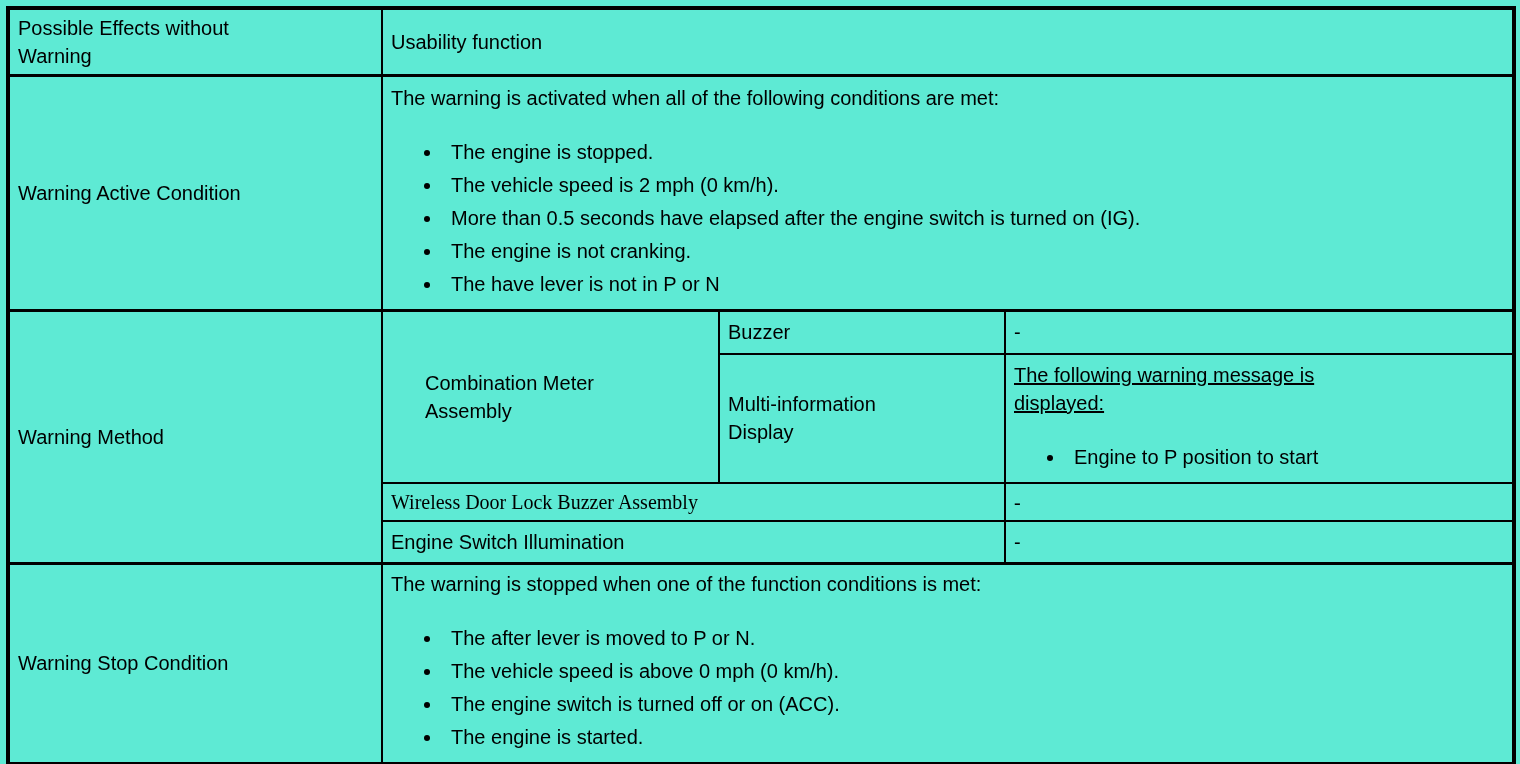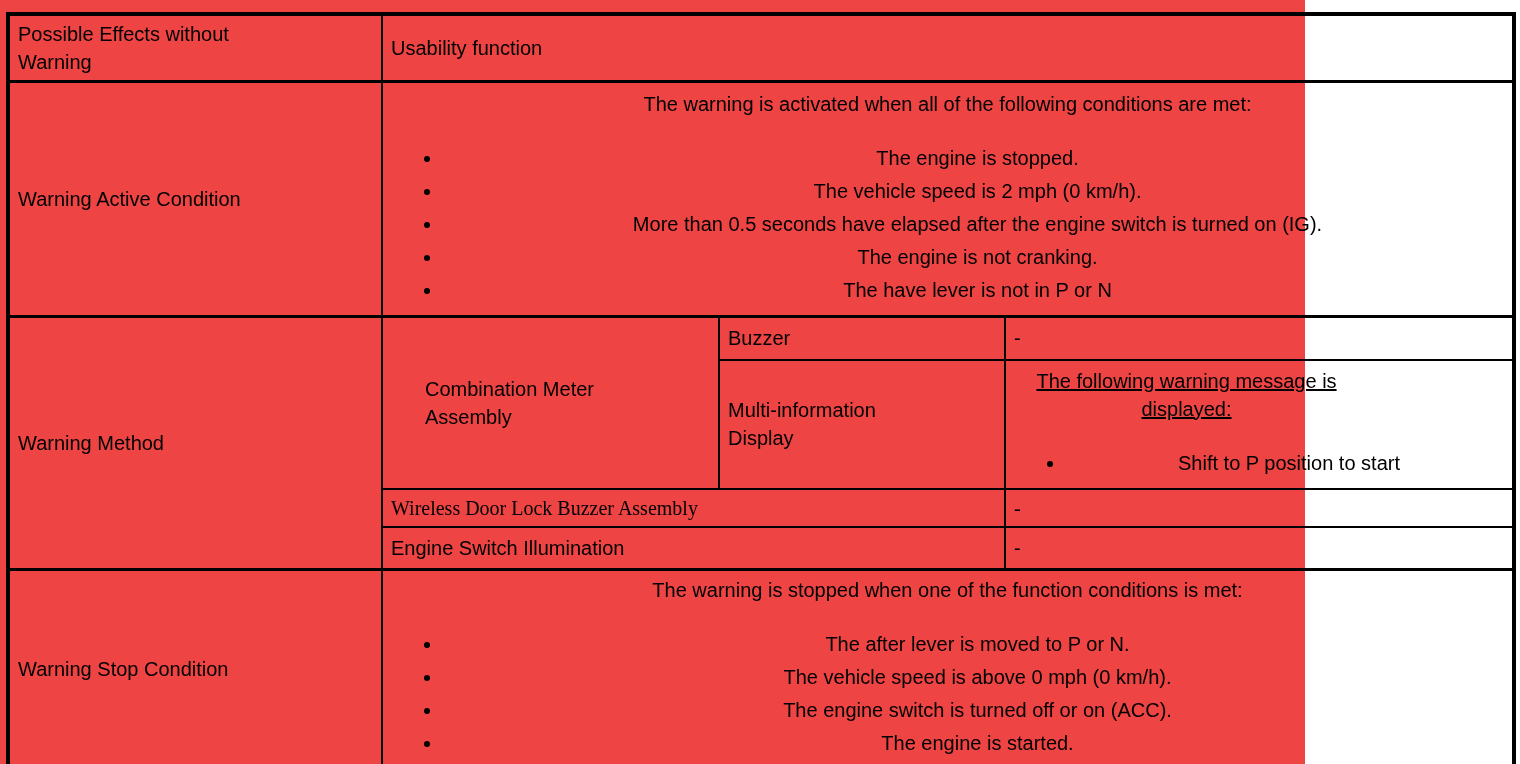--- a/index.html
+++ b/index.html
@@ -3,25 +3,25 @@
 <meta charset="utf-8">
 <style>
   html, body {
     margin: 0;
     padding: 0;
     background: #ffffff;
     font-family: "Liberation Sans", "DejaVu Sans", sans-serif;
     color: #000000;
   }
   .page {
-    width: 1305px;
+    width: 1520px;
     height: 764px;
     box-sizing: border-box;
-    padding: 12px 6px;
-    background: #ef4444;
+    padding: 6px 6px;
+    background: #5eead4;
   }
   table.spec {
     border-collapse: collapse;
     table-layout: fixed;
     width: 1506px;
     border: 4px solid #000000;
   }
   table.spec td {
     border: 2px solid #000000;
     padding: 4px 8px;
@@ -44,21 +44,21 @@
 
   ul.cond-list {
     margin: 24px 0 2px 0;
     padding-left: 52px;
     list-style: disc outside;
   }
   ul.cond-list li {
     line-height: 33px;
     padding-left: 8px;
   }
-  td.content-cell { vertical-align: middle; text-align: center; }
+  td.content-cell { vertical-align: middle; }
 </style>
 </head>
 <body>
 
 <div class="page">
   <table class="spec">
     <colgroup>
       <col class="c1">
         <col class="c2">
         <col class="c3">
@@ -106,21 +106,21 @@
       </td>
     </tr>
 
     <tr style="height:129px;">
       <td>
         <p class="wrap-midlbl">Multi-information Display</p>
       </td>
       <td class="content-cell">
         <p class="wrap-msg">The following warning message is displayed:</p>
         <ul class="cond-list">
-          <li>Shift to P position to start</li>
+          <li>Engine to P position to start</li>
         </ul>
       </td>
     </tr>
 
     <tr style="height:38px;font-family:Liberation Serif, serif;">
       <td colspan="2">
         <p>Wireless Door Lock Buzzer Assembly</p>
       </td>
       <td>
         <p>-</p>

